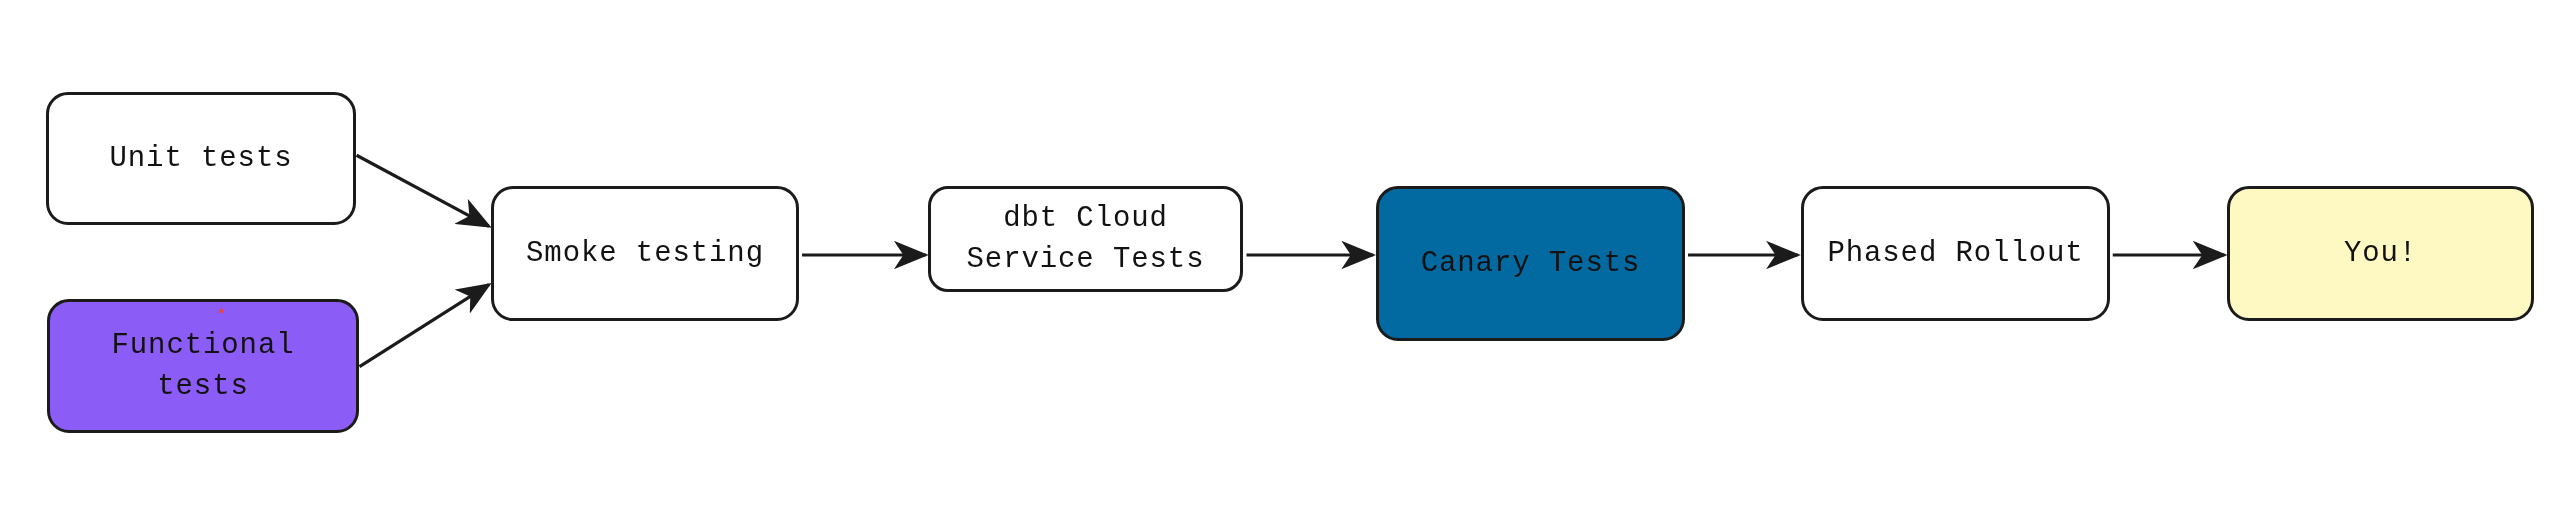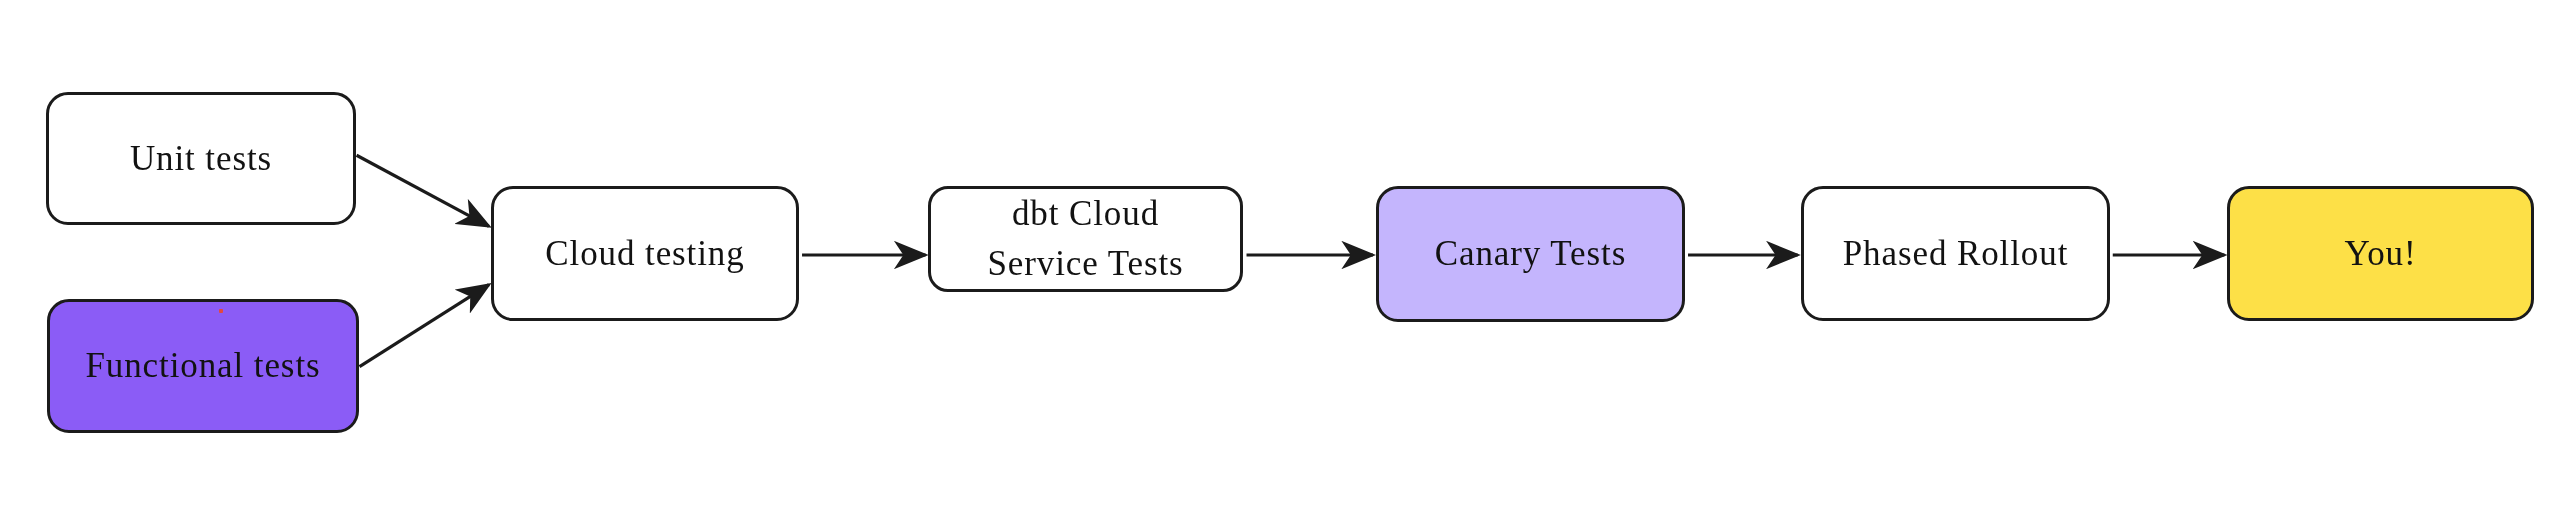--- a/index.html
+++ b/index.html
@@ -31,22 +31,22 @@
     border: 3px solid #1b1b1b;
     border-radius: 22px;
     background: #ffffff;
     display: flex;
     align-items: center;
     justify-content: center;
     text-align: center;
     z-index: 3;
   }
   .node-label {
-    font-family: Liberation Serif, serif;
-    font-size: 35px;
+    font-family: Liberation Mono, monospace;
+    font-size: 29px;
     font-weight: 400;
     line-height: 1.42;
     letter-spacing: 0.9px;
     color: #121212;
     white-space: pre-line;
     padding: 0 14px;
   }
   .artifact-dot {
     position: absolute;
     width: 4px;
@@ -79,35 +79,35 @@
 
   <div class="node" style="left: 46px; top: 92px; width: 310px; height: 133px; border-color: rgb(27, 27, 27); background: rgb(255, 255, 255);">
     <span class="node-label">Unit tests</span>
   </div>
 
   <div class="node" style="left: 47px; top: 299px; width: 312px; height: 134px; border-color: rgb(27, 27, 27); background: #8b5cf6;">
     <span class="node-label">Functional tests</span>
   </div>
 
   <div class="node" style="left: 491px; top: 186px; width: 308px; height: 135px; border-color: rgb(27, 27, 27); background: rgb(255, 255, 255);">
-    <span class="node-label">Cloud testing</span>
+    <span class="node-label">Smoke testing</span>
   </div>
 
   <div class="node" style="left: 928px; top: 186px; width: 315px; height: 106px; border-color: rgb(27, 27, 27); background: rgb(255, 255, 255); border-radius: 20px;">
     <span class="node-label">dbt Cloud
 Service Tests</span>
   </div>
 
-  <div class="node" style="left: 1376px; top: 186px; width: 309px; height: 136px; border-color: rgb(27, 27, 27); background: #c4b5fd;">
+  <div class="node" style="left: 1376px; top: 186px; width: 309px; height: 155px; border-color: rgb(27, 27, 27); background: #0369a1;">
     <span class="node-label">Canary Tests</span>
   </div>
 
   <div class="node" style="left: 1801px; top: 186px; width: 309px; height: 135px; border-color: rgb(27, 27, 27); background: rgb(255, 255, 255); justify-content: center;">
     <span class="node-label">Phased Rollout</span>
   </div>
 
-  <div class="node" style="left: 2227px; top: 186px; width: 307px; height: 135px; border-color: rgb(27, 27, 27); background: #fde047;">
+  <div class="node" style="left: 2227px; top: 186px; width: 307px; height: 135px; border-color: rgb(27, 27, 27); background: #fef9c3;">
     <span class="node-label">You!</span>
   </div>
 
 <div class="artifact-dot" style="left: 219px; top: 309px; background: rgb(226, 73, 63);"></div>
   </div>
 
 
 </body></html>

